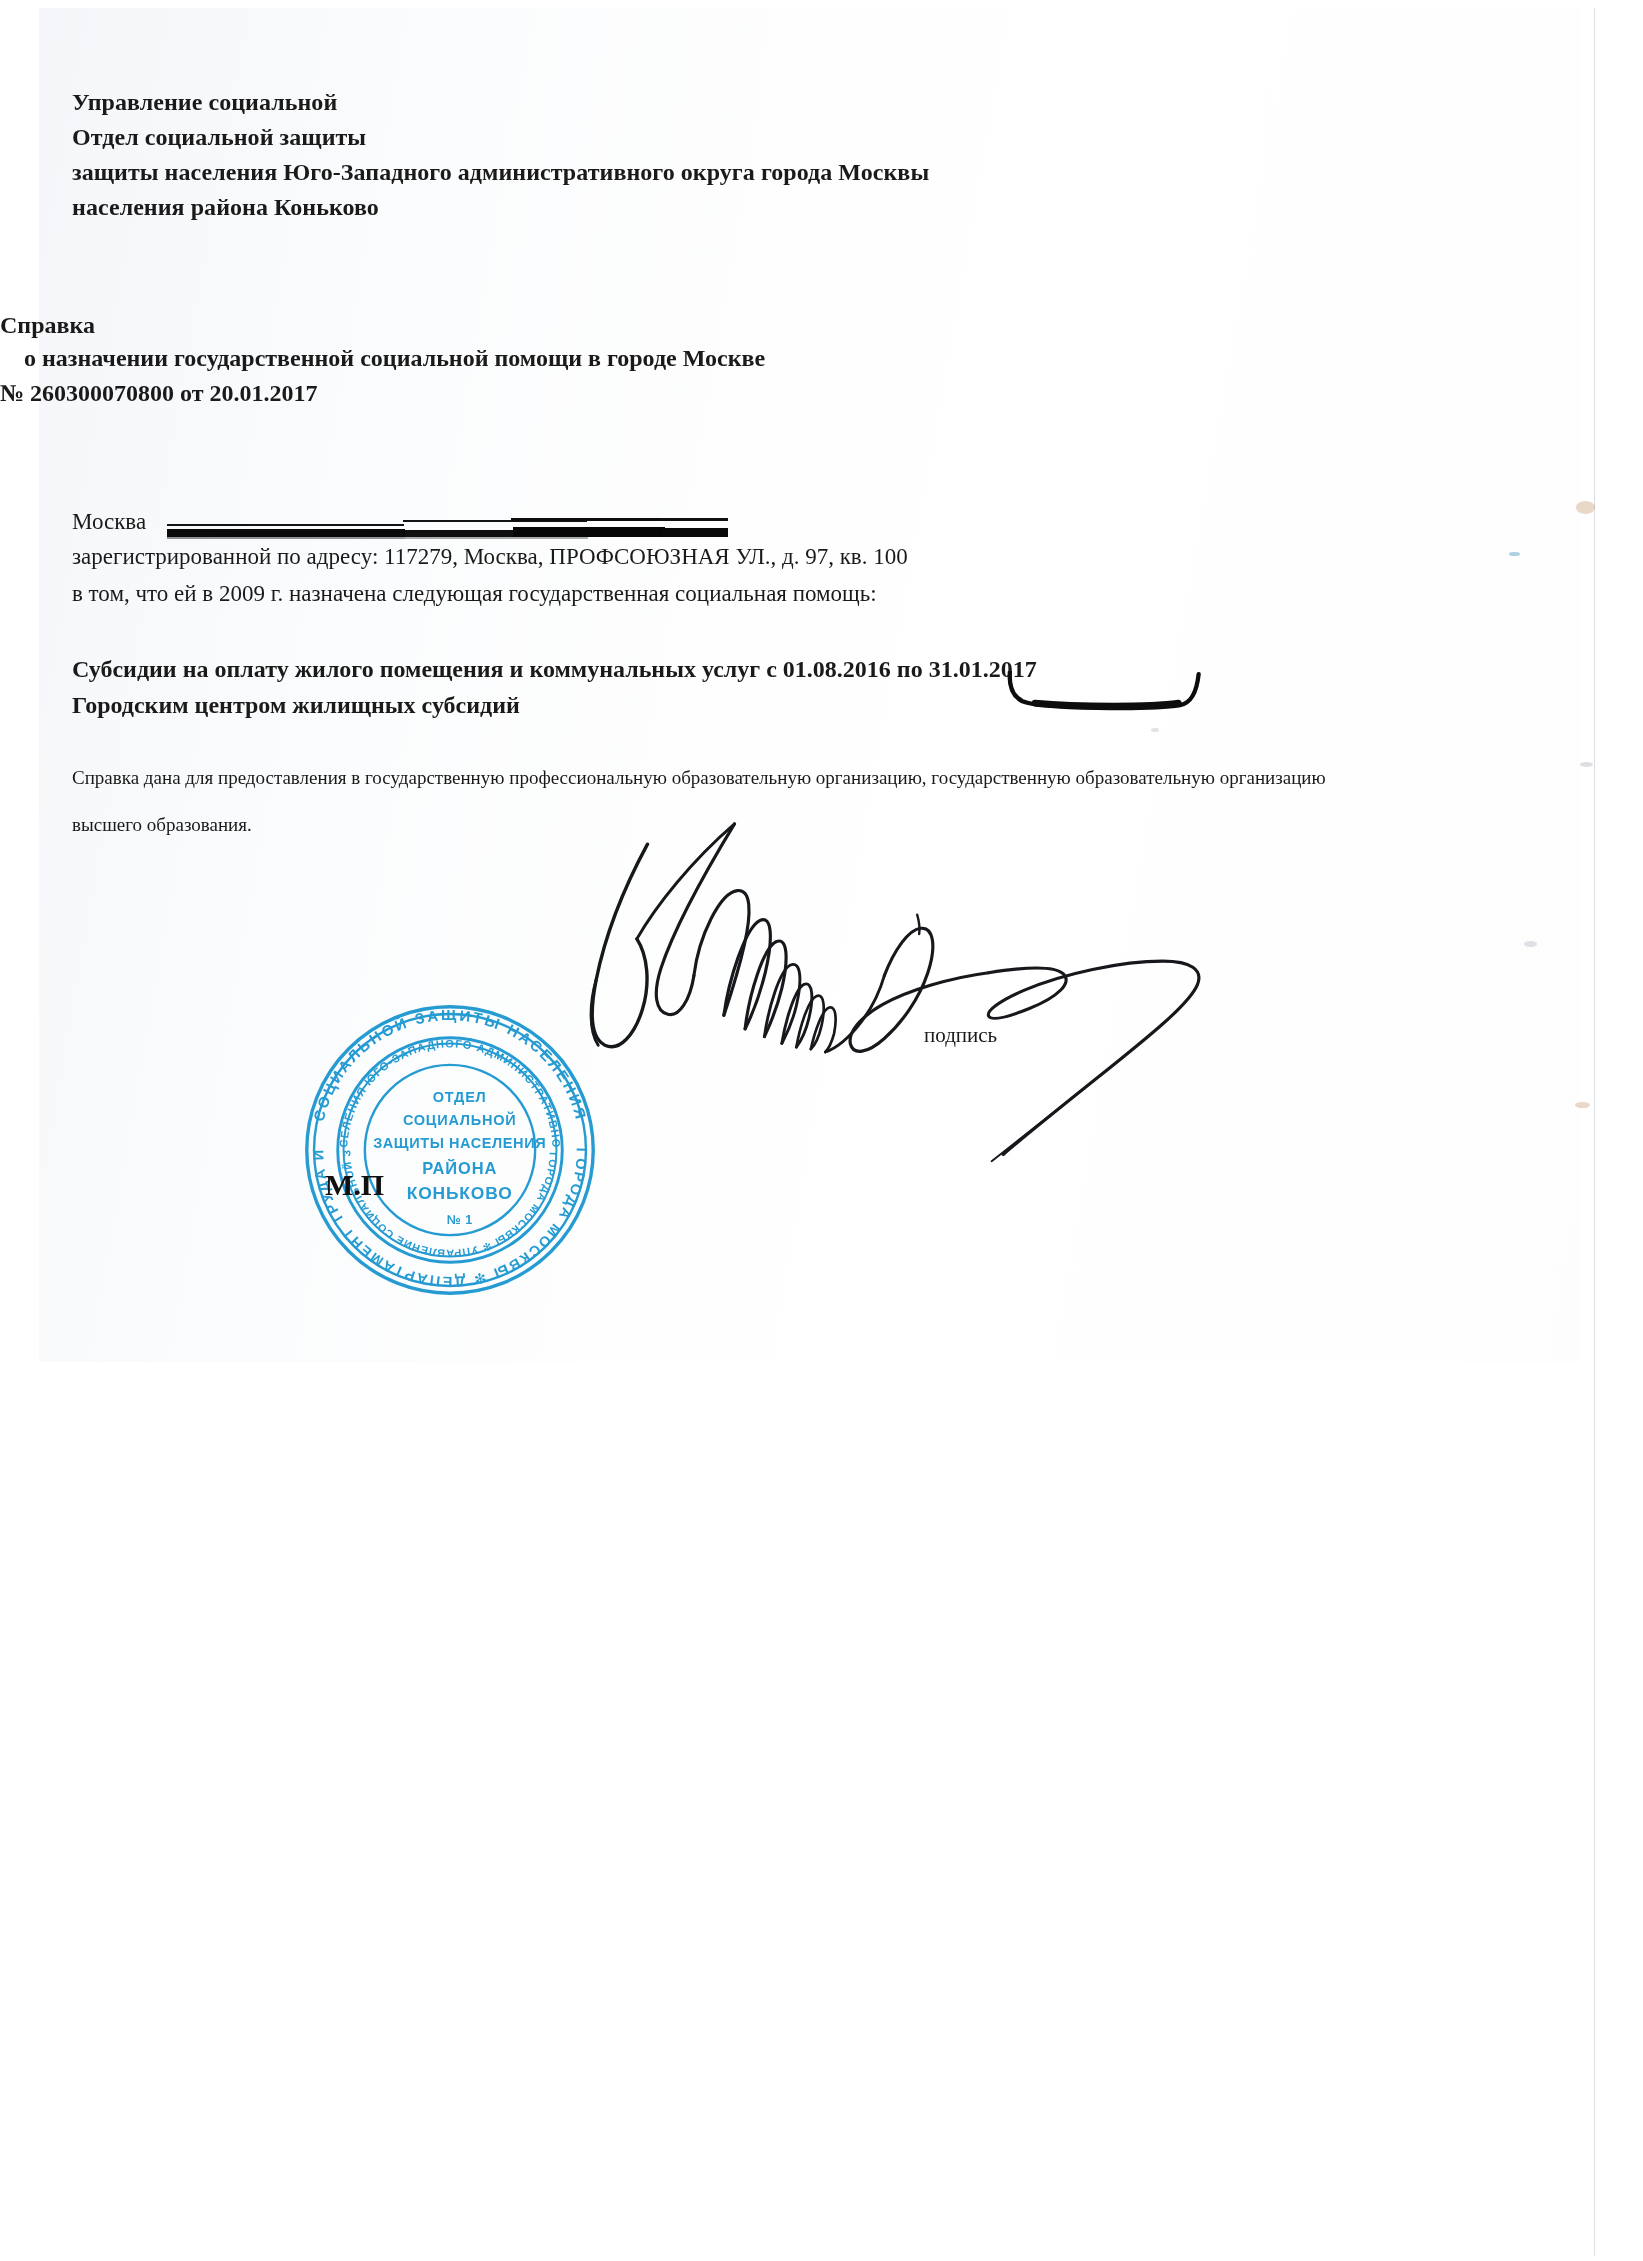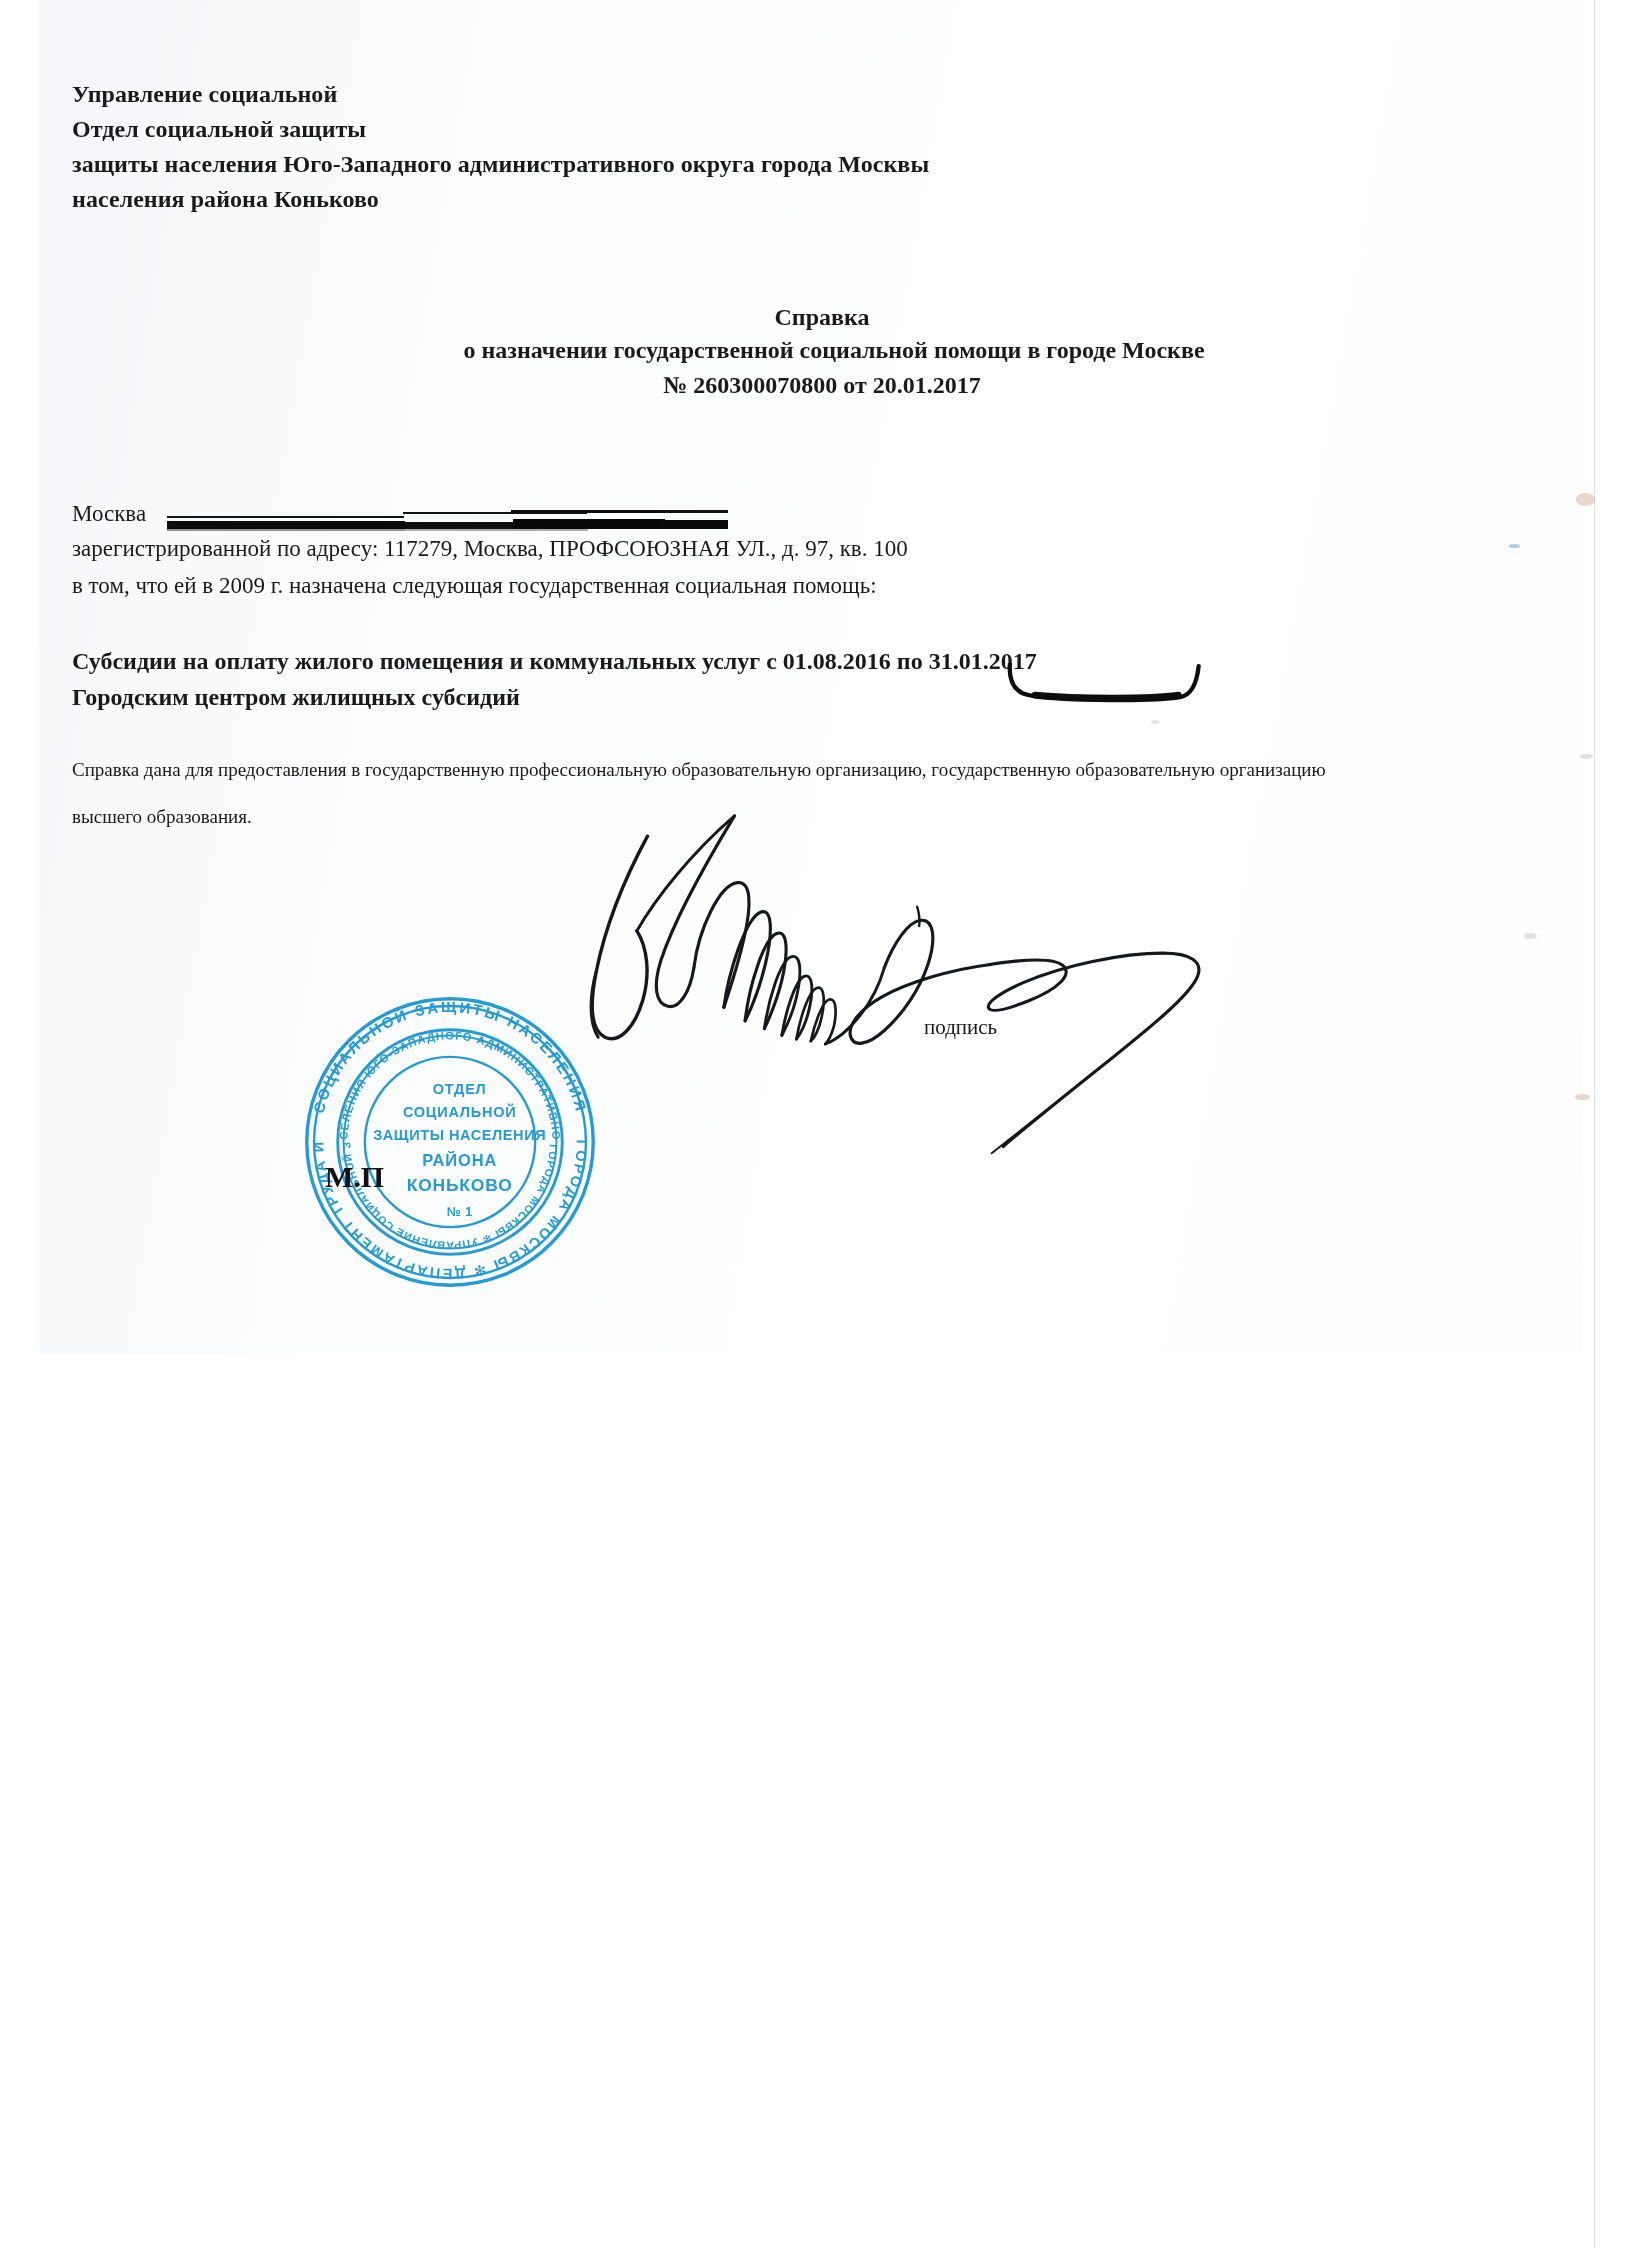--- a/index.html
+++ b/index.html
@@ -9,20 +9,21 @@
     background: #ffffff;
   }
   #page {
     position: relative;
     width: 1644px;
     height: 2248px;
     background: #ffffff;
     overflow: hidden;
     font-family: "Liberation Serif", "DejaVu Serif", serif;
     color: #1a1a1a;
+    margin-top: 8px;
     -webkit-font-smoothing: antialiased;
   }
   
   .paper-tint {
     position: absolute;
     left: 39px; top: 0; right: 63px; bottom: 0;
     background: linear-gradient(100deg,#f4f6f9 0%, #fbfcfd 22%, #ffffff 55%, #fdfdfe 100%);
   }
   .paper-tint.lower {
     top: 1354px; bottom: 0; left: 29px; right: 29px;
@@ -49,21 +50,21 @@
     font-weight: 700;
     font-size: 24px;
     line-height: 35px;
     letter-spacing: 0.05px;
     white-space: nowrap;
   }
 
   .title-wrap {
     left: 0; right: 0;
     top: 302px;
-    text-align: center;
+    text-align: left;
     font-weight: 700;
   }
   .t-main  { font-size: 24px; line-height: 30px; }
   .t-sub   { font-size: 24px; line-height: 37px; padding-left: 24px; }
   .t-num   { font-size: 24px; line-height: 32px; }
 
   .issued-row {
     left: 72px;
     top: 500px;
     font-size: 23px;

